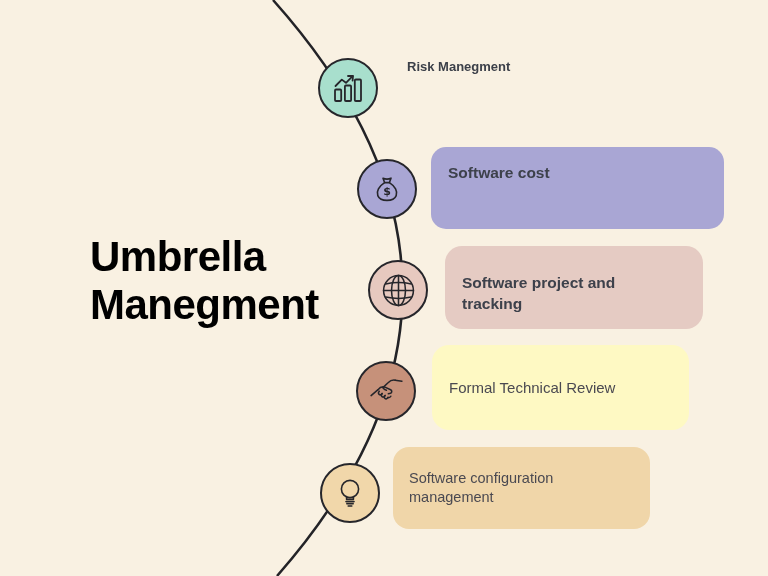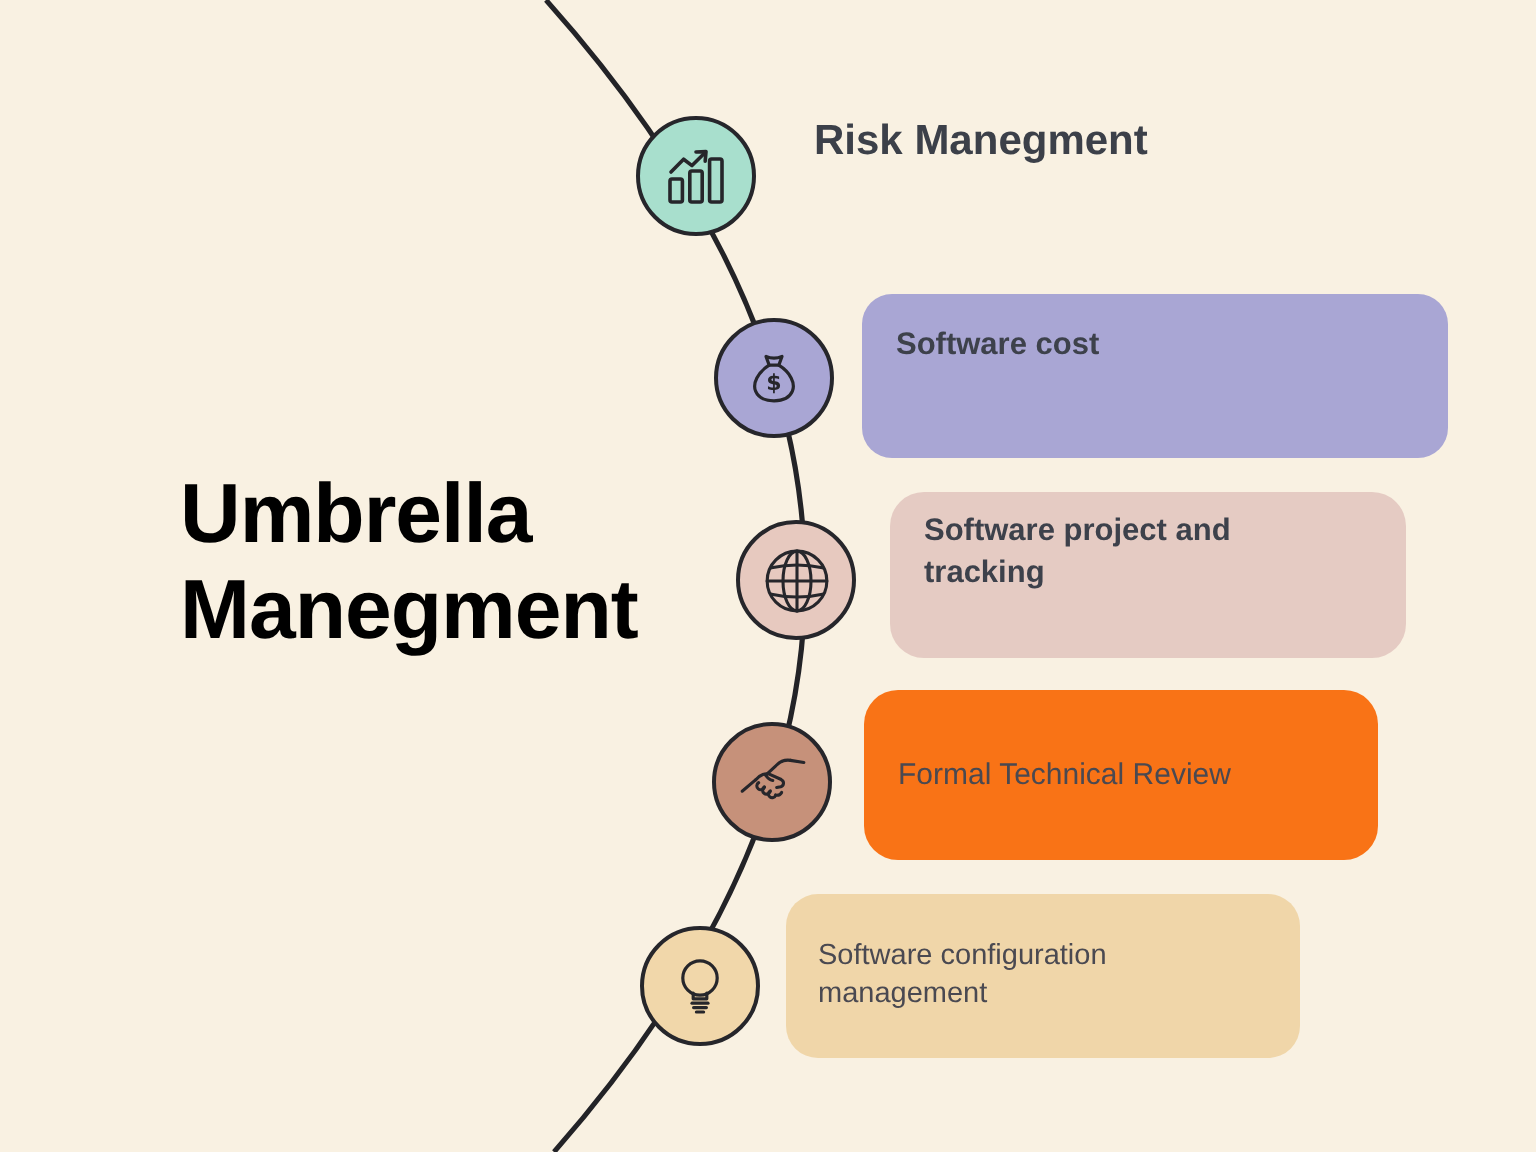--- a/index.html
+++ b/index.html
@@ -18,27 +18,27 @@
     display:flex;align-items:center;justify-content:center;
   }
   .node svg{display:block;}
   .title{
     position:absolute;left:90px;top:233px;z-index:2;
     font-size:42px;font-weight:bold;line-height:48px;
     letter-spacing:-0.5px;color:#3a3e47;white-space:nowrap;
   }
   .risk-label{
     position:absolute;left:407px;top:59px;z-index:2;
-    font-size:21px;font-weight:bold;color:#3c4049;white-space:nowrap;
+    font-size:13px;font-weight:bold;color:#3c4049;white-space:nowrap;
   }
   .box{
     position:absolute;z-index:2;box-sizing:border-box;
   }
   .box-cost{left:431px;top:147px;width:293px;height:82px;border-radius:15px;padding:15px 17px;}
-  .box-tracking{left:445px;top:246px;width:258px;height:83px;border-radius:17px;padding:9px 17px;}
+  .box-tracking{left:445px;top:246px;width:258px;height:83px;border-radius:17px;padding:26px 17px;}
   .box-review{left:432px;top:345px;width:257px;height:85px;border-radius:17px;padding:0 17px;display:flex;align-items:center;}
   .box-config{left:393px;top:447px;width:257px;height:82px;border-radius:16px;padding:0 16px;display:flex;align-items:center;}
   .label-bold{
     font-size:15.5px;font-weight:bold;color:#3d414b;line-height:21px;
     display:inline-block;max-width:185px;
   }
   .label-regular{
     font-size:15px;font-weight:normal;color:#4a4951;line-height:19px;
     display:inline-block;max-width:230px;
   }
@@ -108,21 +108,21 @@
         <path d="M26.5 7 C23.5 6.5 21.5 7.5 19.5 9.5 L14.5 14.2"></path>
         <path d="M9.5 16.5 C11.5 14 14.5 12.8 17 14 L22 16.3 C23.6 17.1 23.4 19.3 21.8 19.8 L19.8 20.2"></path>
         <path d="M11 17.8 a1.9 1.9 0 1 0 2.8 2.3"></path>
         <path d="M13.8 19.9 a1.9 1.9 0 1 0 2.8 2.3"></path>
         <path d="M16.7 21.8 a1.8 1.8 0 1 0 2.6 2.1"></path>
         <path d="M19.3 23.9 q2.1 0.3 2.9 -1.3"></path>
         <path d="M14.5 14.2 q1.3 2.2 3.4 2.6"></path>
       </svg>
     </span>
   </div>
-  <div class="box box-review" style="background: #f97316;">
+  <div class="box box-review" style="background: #fef9c3;">
     <span class="label-regular">Formal Technical Review</span>
   </div>
 
   <div class="node" style="left: 320px; top: 463px; background: rgb(241, 215, 170);">
     <span>
       <svg width="34" height="34" viewBox="0 0 34 34" fill="none" stroke="#26262b" stroke-width="1.6" stroke-linecap="round" stroke-linejoin="round">
         <circle cx="17" cy="13" r="8.6"></circle>
         <path d="M13.6 20.6 L13.6 23.4 L20.4 23.4 L20.4 20.6"></path>
         <path d="M13 25.6 H21"></path>
         <path d="M13.8 27.8 H20.2"></path>

